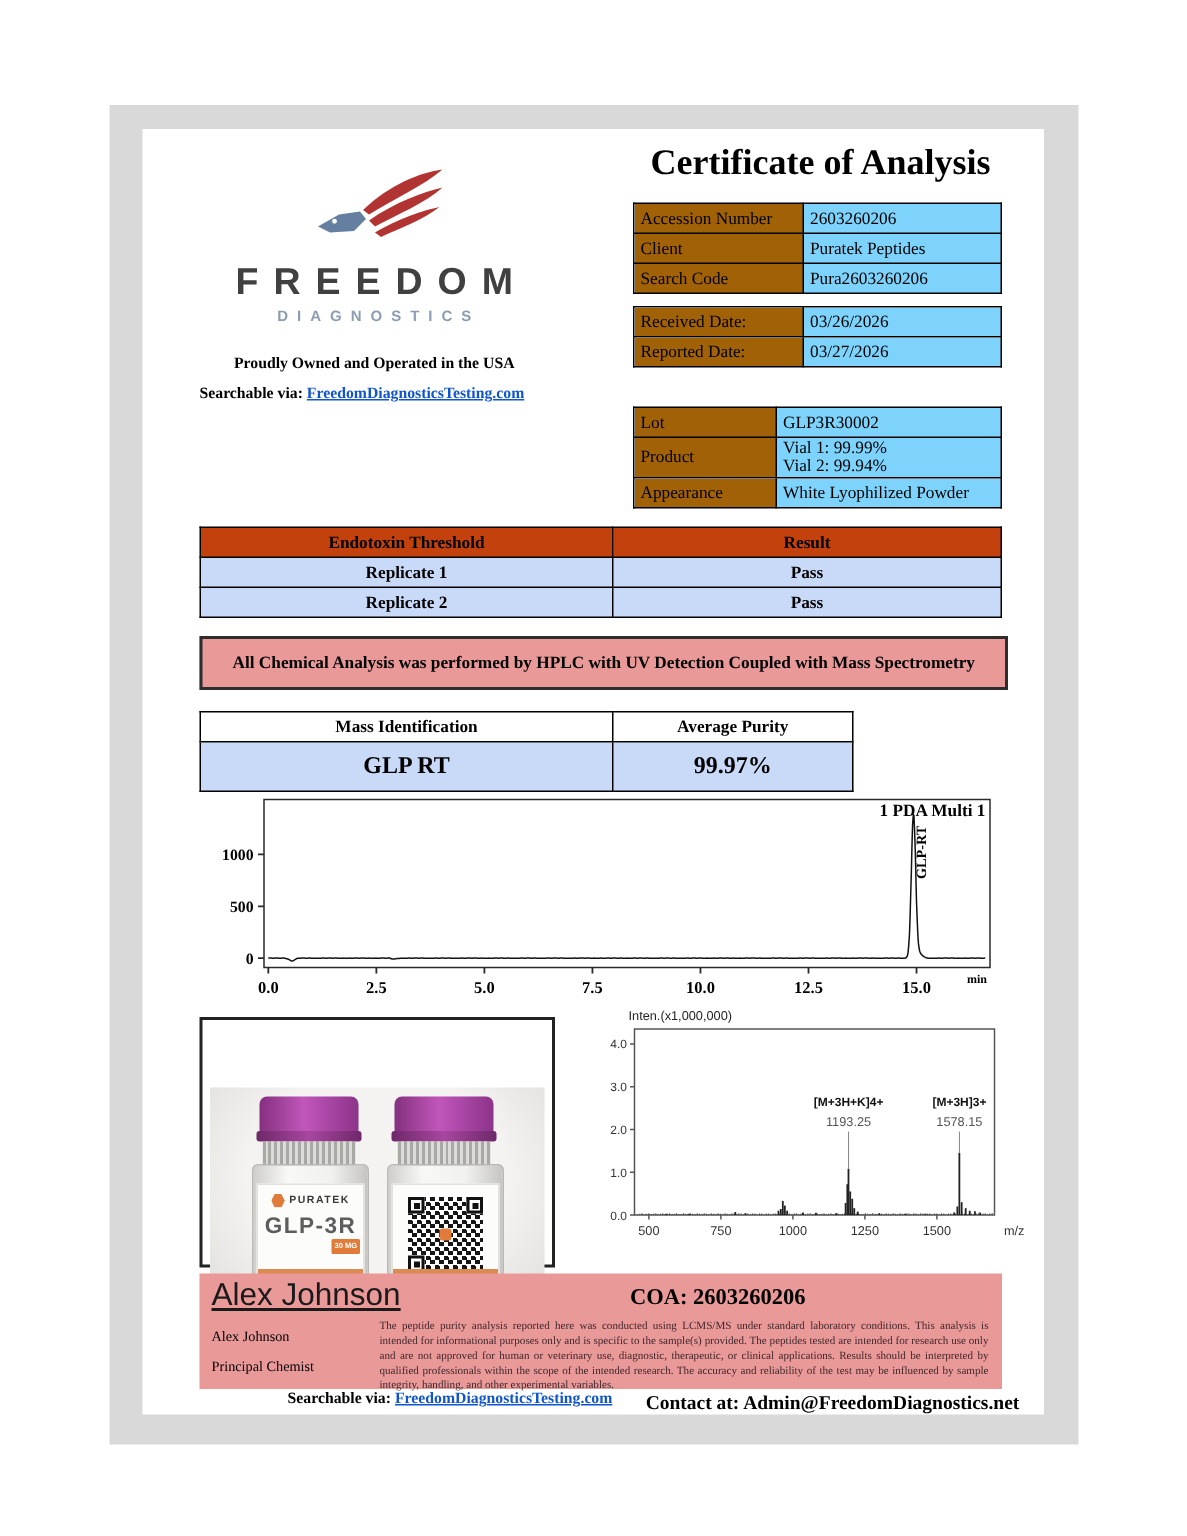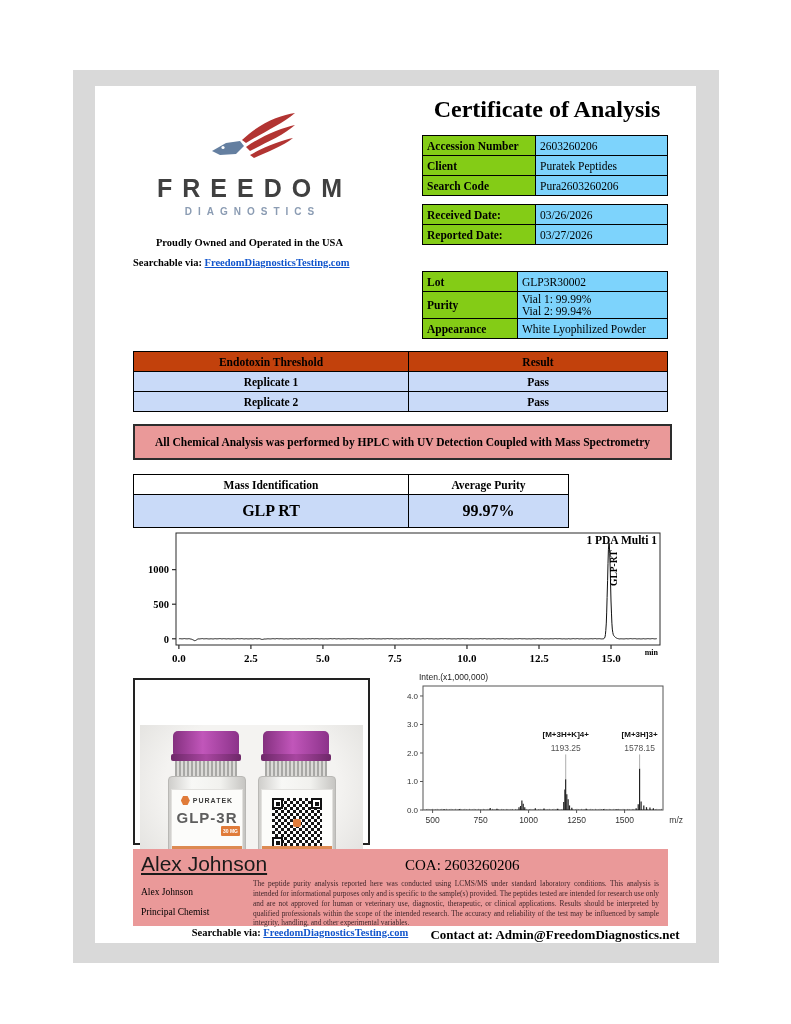--- a/index.html
+++ b/index.html
@@ -19,21 +19,21 @@
             letter-spacing:6px;margin-right:-6px;color:#8b9cb3;margin-top:3px;}
   .tagline{position:absolute;left:133px;top:237px;width:233px;text-align:center;
            font-weight:bold;font-size:10.5px;}
   .searchline{position:absolute;left:133px;top:257px;font-weight:bold;font-size:10.5px;}
   a.lnk{color:#1155cc;text-decoration:underline;font-weight:bold;}
 
   
   table.kv{border-collapse:collapse;position:absolute;table-layout:fixed;}
   table.kv td{border:1.5px solid #000;font-size:11.5px;padding:1px 4px;height:17px;
               overflow:hidden;vertical-align:middle;}
-  table.kv td.k{background:#84cc16;font-weight:bold;}
+  table.kv td.k{background:#a16207;font-weight:normal;}
   table.kv td.v{background:#7dd3fc;}
   #acc-table{left:422px;top:135px;width:246px;}
   #acc-table td.k{width:104px;}
   #dates-table{left:422px;top:204px;width:246px;}
   #dates-table td.k{width:104px;}
   #product-table{left:133px;top:271px;width:233px;}
   #product-table td.k{width:108px;font-size:11px;}
   #lot-table{left:422px;top:271px;width:246px;}
   #lot-table td.k{width:86px;}
 
@@ -96,21 +96,21 @@
       background:repeating-conic-gradient(#161616 0% 25%,#fff 0% 50%);background-size:6px 6px;}
   .fp{position:absolute;width:11px;height:11px;border:2.5px solid #111;background:#fff;box-sizing:border-box;}
   .fp:after{content:"";position:absolute;inset:1.5px;background:#111;}
   .fp.tl{left:0;top:0;} .fp.tr{right:0;top:0;} .fp.bl{left:0;bottom:0;}
   .qrc{position:absolute;left:21px;top:21px;width:8px;height:8px;background:#e07b39;border-radius:2px;}
 
   
   .sigblock{position:absolute;left:133px;top:849px;width:535px;height:77px;background:#ea9999;}
   .signame{position:absolute;left:8px;top:3px;font-family:"Liberation Sans",sans-serif;
            font-size:21px;color:#1a1a1a;text-decoration:underline;}
-  .coa{position:absolute;left:272px;top:8px;font-weight:normal;font-size:15px;}
+  .coa{position:absolute;left:287px;top:8px;font-weight:bold;font-size:15px;}
   .printed{position:absolute;left:8px;top:38px;font-size:9.5px;}
   .role{position:absolute;left:8px;top:58px;font-size:9.5px;}
   .disclaimer{position:absolute;left:120px;top:30px;width:406px;font-size:7.4px;
               line-height:1.33;text-align:justify;color:#40262a;}
 
   .footer1{position:absolute;left:150px;top:927px;width:300px;text-align:center;
            font-weight:bold;font-size:10.5px;}
   .footer2{position:absolute;left:430px;top:927px;width:250px;text-align:center;
            font-weight:bold;font-size:13px;}
 </style>
@@ -171,21 +171,21 @@
     </table>
 
 
   <table class="kv" id="lot-table">
     <tbody>
         <tr>
           <td class="k">Lot</td>
           <td class="v">GLP3R30002</td>
         </tr>
     <tr>
-          <td class="k">Purity</td>
+          <td class="k">Product</td>
         <td class="v">
           <div>Vial 1: 99.99%</div>
           <div>Vial 2: 99.94%</div>
         </td>
         </tr>
     <tr>
           <td class="k">Appearance</td>
           <td class="v">White Lyophilized Powder</td>
         </tr>
   </tbody>

